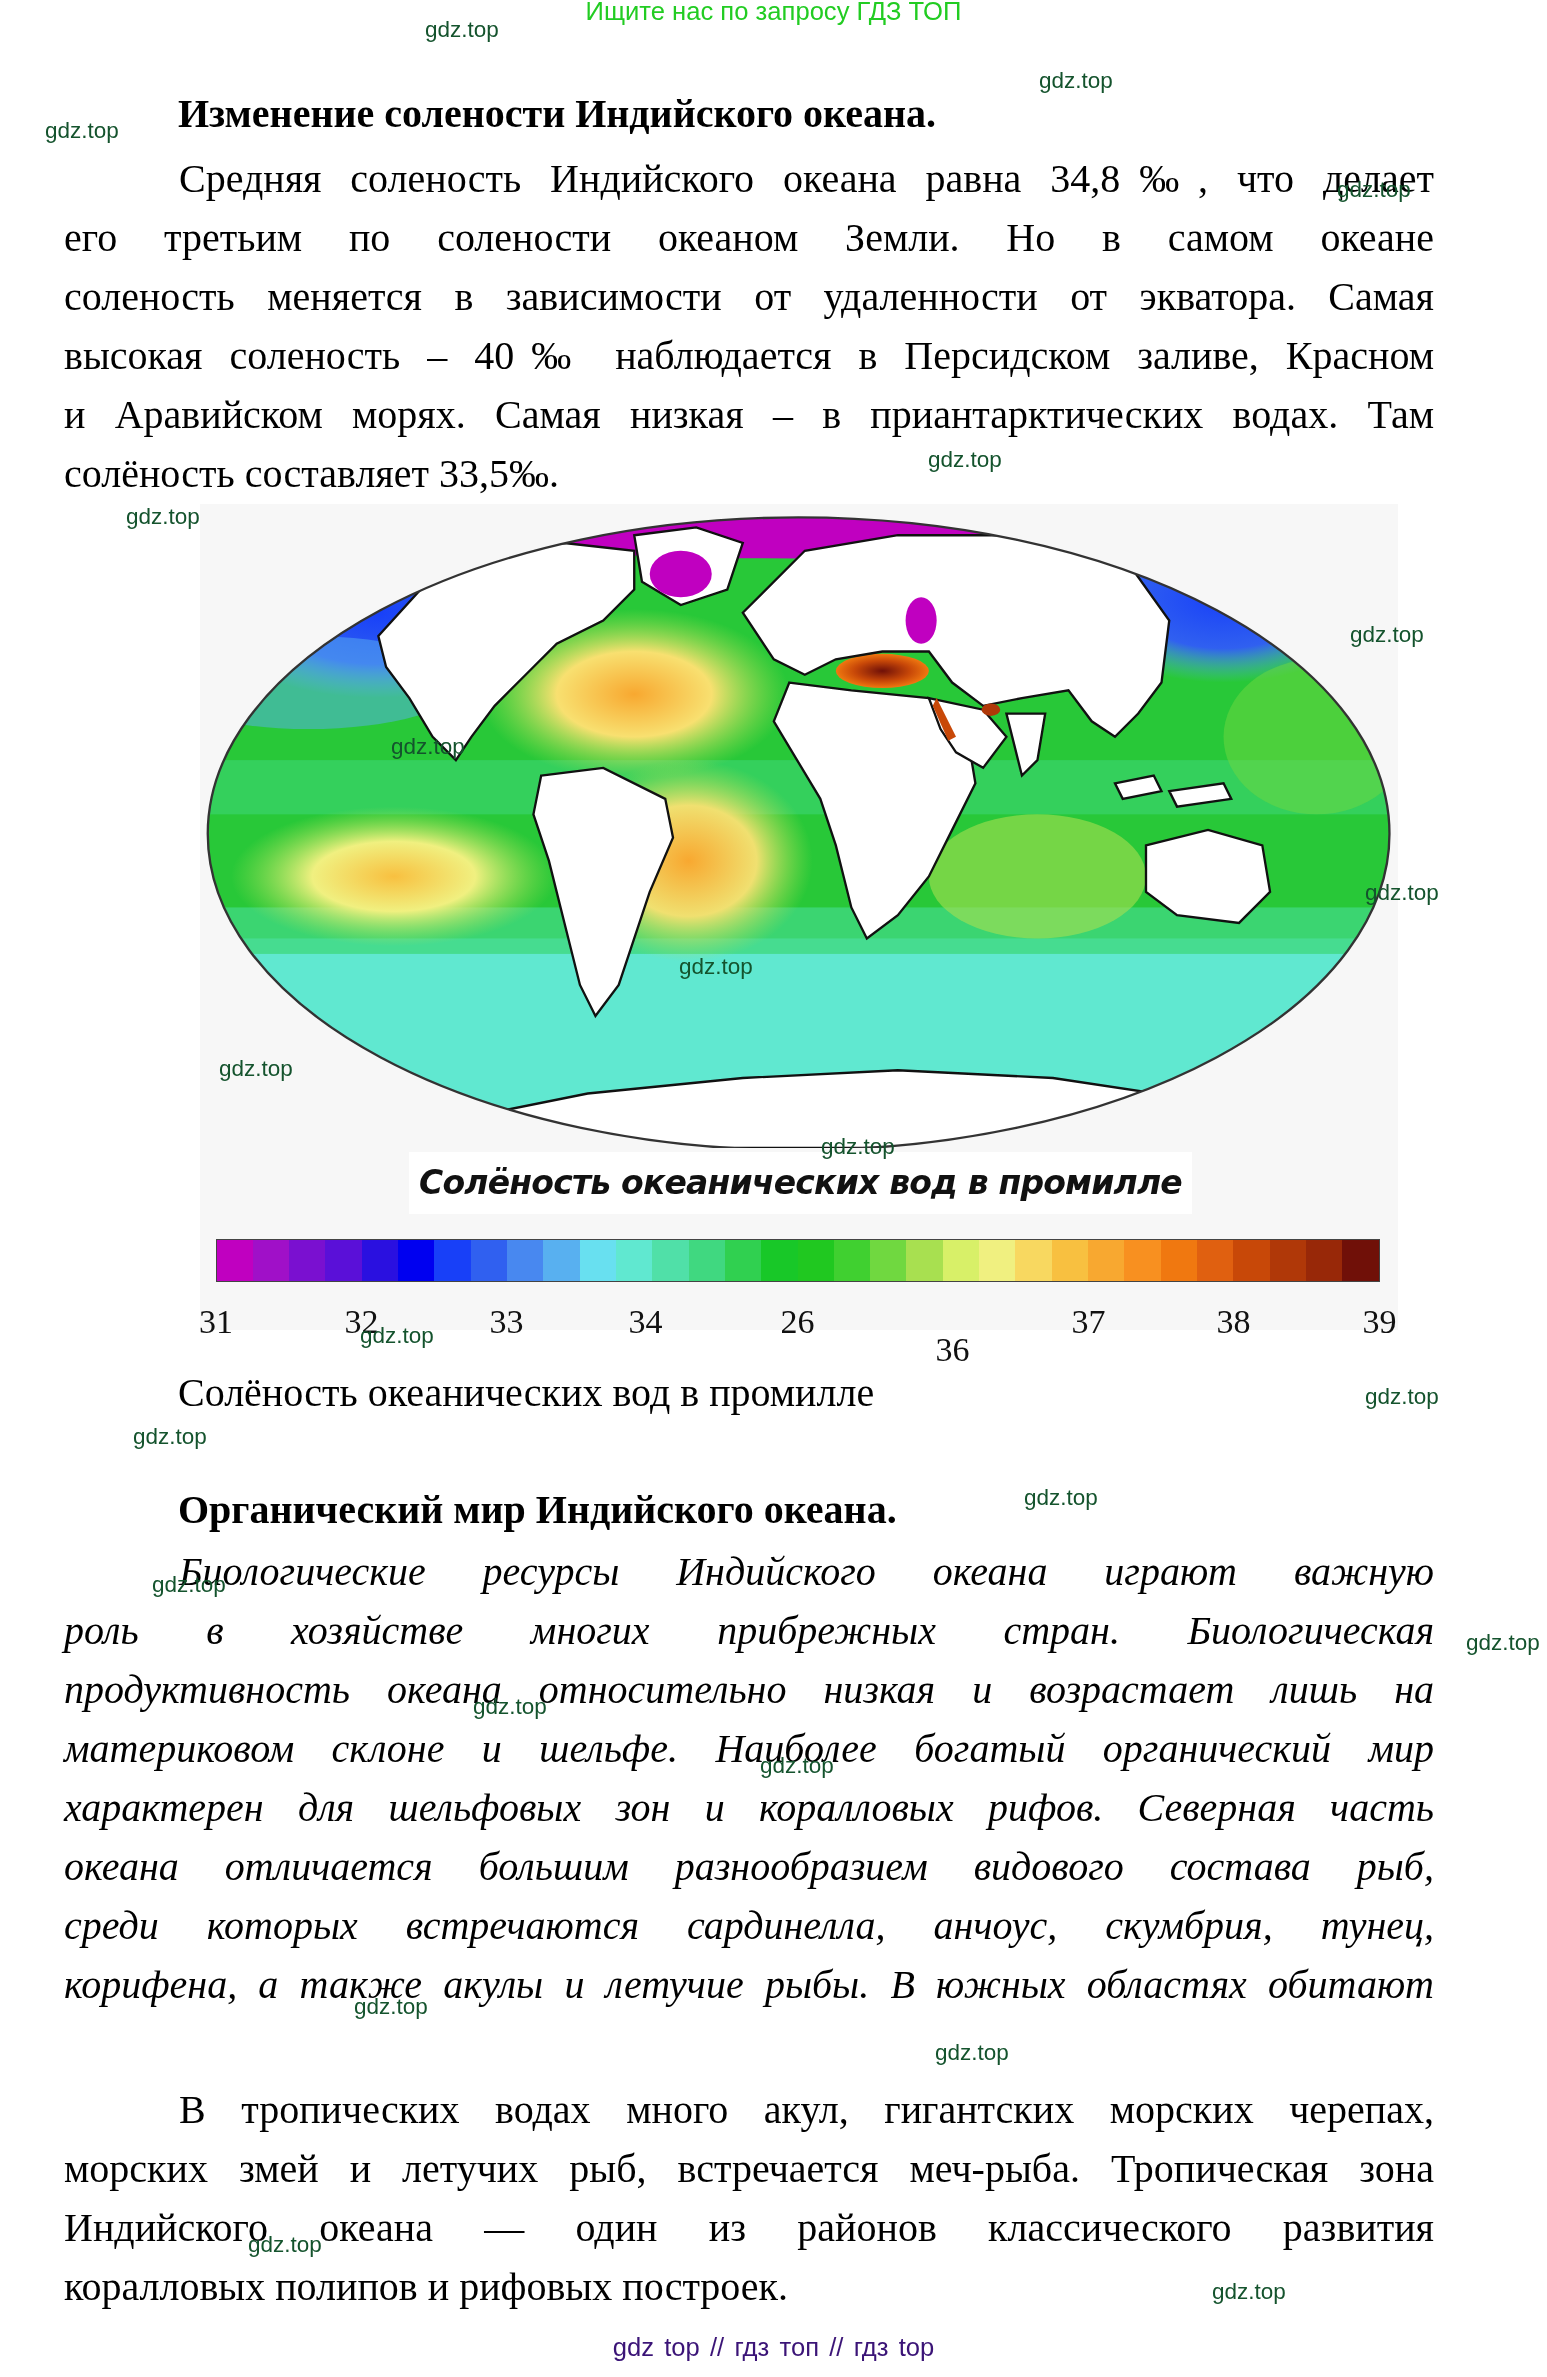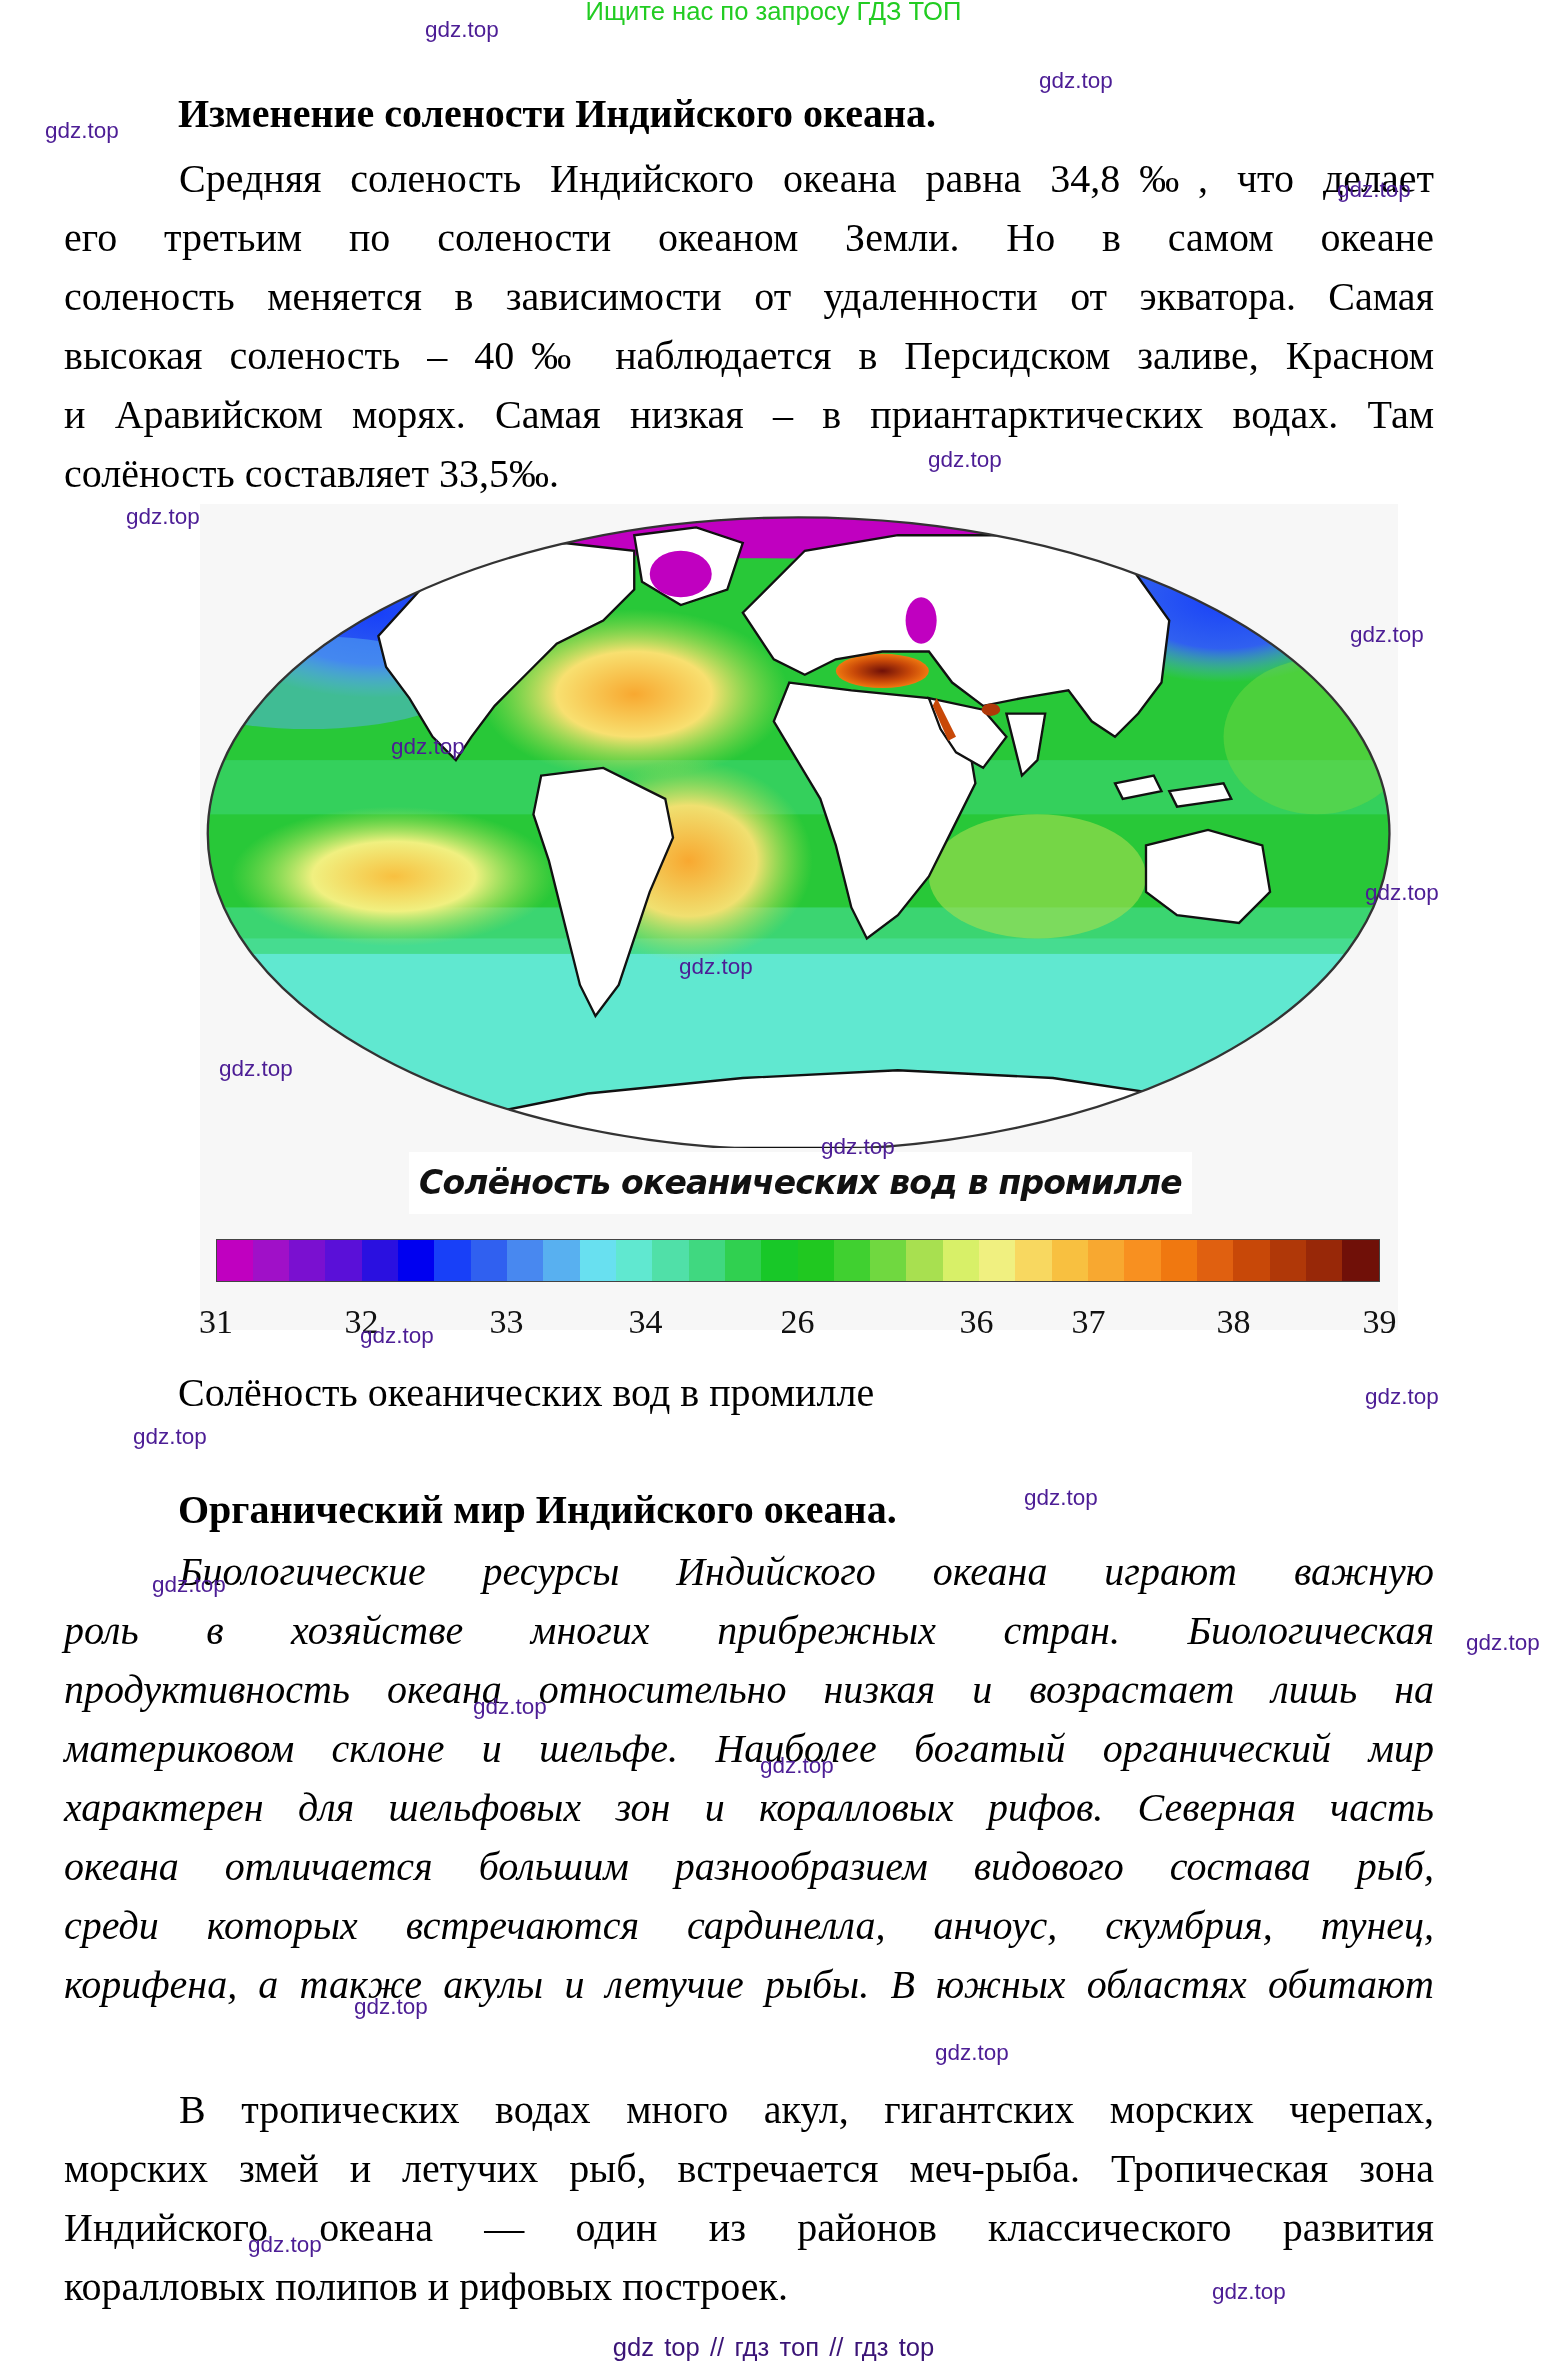--- a/index.html
+++ b/index.html
@@ -1,20 +1,20 @@
 <!DOCTYPE html>
 <html style="font-size:12.4px"><head>
 <meta charset="utf-8">
 <style>
   html, body { margin:0; padding:0; background:#ffffff; }
   body { width:1547px; height:2377px; position:relative; overflow:hidden; font-family:"Liberation Serif", serif; color:#000; }
   .abs { position:absolute; }
   .header { left:0; width:1547px; top:-3.1px; text-align:center; color:#22cc22; font-family:"Liberation Sans", sans-serif; font-size:25.6px; }
   .footer { left:0; width:1547px; top:2333px; text-align:center; color:#3b1477; font-family:"Liberation Sans", sans-serif; font-size:25.6px; word-spacing:3.1px; }
-  .wm { font-family:"Liberation Sans", sans-serif; font-size:22.5px; color:#4c1d95; white-space:nowrap; }
+  .wm { font-family:"Liberation Sans", sans-serif; font-size:22.5px; color:#14532d; white-space:nowrap; }
   .title { font-weight:bold; font-size:40px; white-space:nowrap; }
   .para { left:64px; width:1370px; font-size:40px; line-height:59px; text-align:justify; text-align-last:left; }
   .line { display:block; text-align:justify; text-align-last:justify; height:59px; white-space:nowrap; overflow:visible; }
   .line.last { text-align-last:left; }
   
   .mapwrap { left:200px; top:504px; width:1198px; height:826px; background:#f7f7f7; }
   .mapsvg { position:absolute; left:0; top:0; }
   .cbtitle { position:absolute; left:209px; top:648px; width:783px; height:62px; background:#fff; text-align:center; font-family:"DejaVu Sans", sans-serif; font-style:italic; font-weight:bold; font-size:33px; line-height:62px; color:#111; letter-spacing:-0.8px; }
   .colorbar { position:absolute; left:15.5px; top:735px; width:1164px; height:43px; display:flex; border:1.6px solid #444; box-sizing:border-box; }
   .colorbar .sw { flex:1; height:100%; }
@@ -161,21 +161,21 @@
     <div class="sw" style="background:#982808"></div>
     <div class="sw" style="background:#701008"></div>
   </div>
 
   <div class="ticks">
     <span class="tick" style="left:15.5px;">31</span>
     <span class="tick" style="left:161px;">32</span>
     <span class="tick" style="left:306px;">33</span>
     <span class="tick" style="left:445px;">34</span>
     <span class="tick" style="left:597px;">26</span>
-    <span class="tick" style="left:776px;">36</span>
+    <span class="tick" style="left:752px;margin-top:28px;">36</span>
     <span class="tick" style="left:888px;">37</span>
     <span class="tick" style="left:1033px;">38</span>
     <span class="tick" style="left:1179px;">39</span>
   </div>
 </div>
 
 <div class="abs caption">Солёность океанических вод в промилле</div>
 
 <div class="abs title" style="left:178px; top:1486px;">Органический мир Индийского океана.</div>
 <div class="abs para" style="top:1542px;font-style:italic;">

